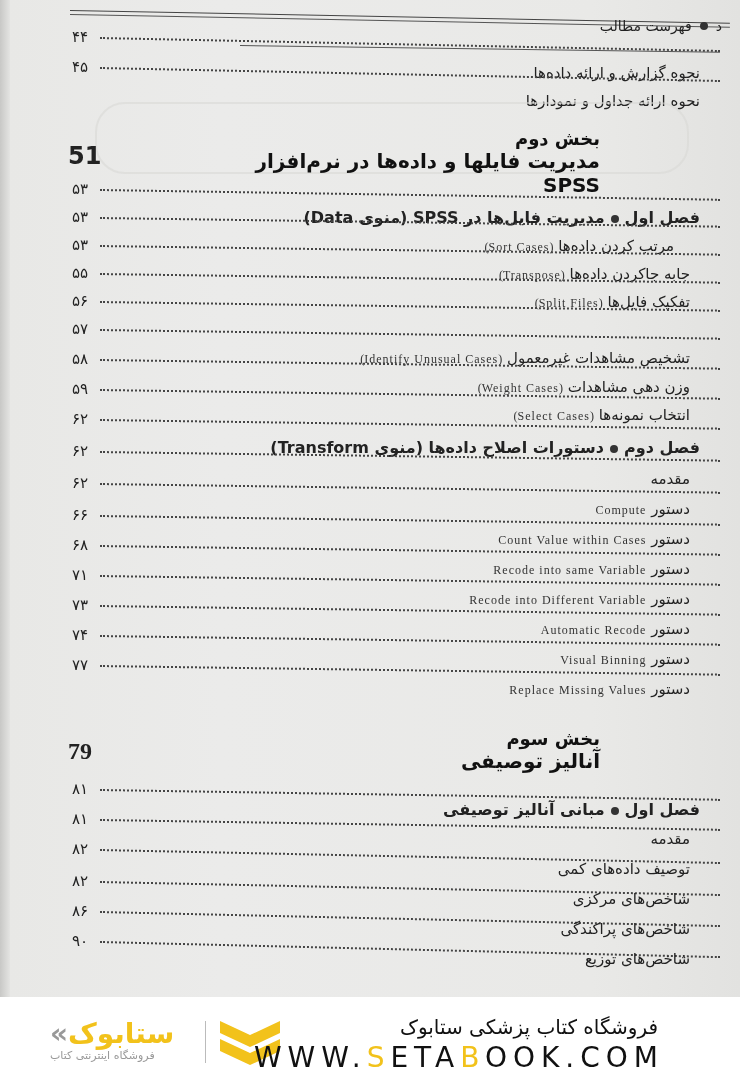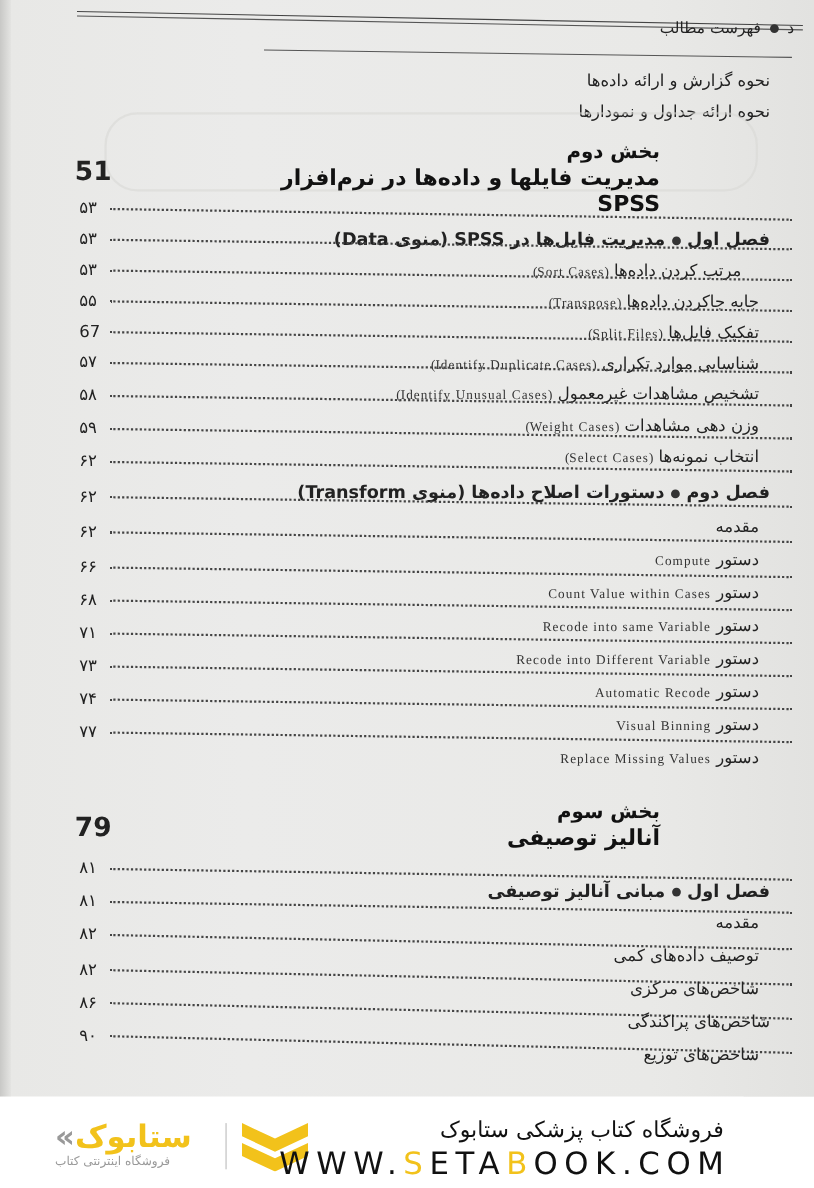--- a/index.html
+++ b/index.html
@@ -42,21 +42,29 @@
   <div class="rule1"></div>
   <div class="rule2"></div>
   <div class="rule3"></div>
 
   <div class="header">
     <span>د</span>
     <span class="dot"></span>
     <span>فهرست مطالب</span>
   </div>
 
+  <div class="row" style="top:28px;">
+    <span class="pnum">۴۴</span>
+    <div class="dots" style="transform:rotate(1.2deg);"></div>
+  </div>
   <div class="title" style="right:40px;top:64px;">نحوه گزارش و ارائه داده‌ها</div>
+  <div class="row" style="top:58px;">
+    <span class="pnum">۴۵</span>
+    <div class="dots" style="transform:rotate(1.2deg);"></div>
+  </div>
   <div class="title" style="right:40px;top:92px;">نحوه ارائه جداول و نمودارها</div>
 
   <div class="ghostbox"></div>
 
   <div class="bignum" style="left:68px;top:142px;">51</div>
   <div class="section" style="left:220px;width:380px;top:128px;">
     <div class="s1">بخش دوم</div>
     <div class="s2">مدیریت فایلها و داده‌ها در نرم‌افزار SPSS</div>
   </div>
 
@@ -80,24 +88,23 @@
     </div>
   <div class="title" style="right:50px;top:265px;"><span>جابه جاکردن داده‌ها</span> <span class="en">(Transpose)</span></div>
 
   <div class="row" style="top:264px;">
       <span class="pnum">۵۵</span>
       <div class="dots" style="transform:rotate(0.8deg);"></div>
     </div>
   <div class="title" style="right:50px;top:293px;"><span>تفکیک فایل‌ها</span> <span class="en">(Split Files)</span></div>
 
   <div class="row" style="top:292px;">
-      <span class="pnum">67</span>
-      <div class="dots" style="transform:rotate(0.8deg);"></div>
-    </div>
-  <div class="title" style="right:50px;top:321px;"><span>شناسایی موارد تکراری</span> <span class="en">(Identify Duplicate Cases)</span></div>
+      <span class="pnum">۵۶</span>
+      <div class="dots" style="transform:rotate(0.8deg);"></div>
+    </div>
 
   <div class="row" style="top:320px;">
       <span class="pnum">۵۷</span>
       <div class="dots" style="transform:rotate(0.8deg);"></div>
     </div>
   <div class="title" style="right:50px;top:349px;"><span>تشخیص مشاهدات غیرمعمول</span> <span class="en">(Identify Unusual Cases)</span></div>
 
   <div class="row" style="top:350px;">
       <span class="pnum">۵۸</span>
       <div class="dots" style="transform:rotate(0.8deg);"></div>
@@ -159,21 +166,21 @@
       <div class="dots" style="transform:rotate(0.8deg);"></div>
     </div>
   <div class="title" style="right:50px;top:650px;"><span>دستور</span> <span class="en">Visual Binning</span></div>
 
   <div class="row" style="top:656px;text-align:center;">
       <span class="pnum">۷۷</span>
       <div class="dots" style="transform:rotate(0.8deg);"></div>
     </div>
   <div class="title" style="right:50px;top:680px;"><span>دستور</span> <span class="en">Replace Missing Values</span></div>
 
-  <div class="bignum" style="left:68px;top:738px;">79</div>
+  <div class="bignum" style="left:68px;top:738px;font-family:Liberation Serif, serif;">79</div>
   <div class="section" style="left:220px;width:380px;top:728px;">
     <div class="s1">بخش سوم</div>
     <div class="s2">آنالیز توصیفی</div>
   </div>
 
   <div class="row" style="top:780px;">
       <span class="pnum">۸۱</span>
       <div class="dots" style="transform:rotate(0.9deg);"></div>
     </div>
   <div class="title bold" style="right:40px;top:800px;">
@@ -195,21 +202,21 @@
   <div class="row" style="top:872px;">
       <span class="pnum">۸۲</span>
       <div class="dots" style="transform:rotate(1.2deg);"></div>
     </div>
   <div class="title" style="right:50px;top:890px;">شاخص‌های مرکزی</div>
 
   <div class="row" style="top:902px;">
       <span class="pnum">۸۶</span>
       <div class="dots" style="transform:rotate(1.3deg);"></div>
     </div>
-  <div class="title" style="right:40px;top:920px;text-align:right;">شاخص‌های پراکندگی</div>
+  <div class="title" style="right:50px;top:920px;text-align:right;">شاخص‌های پراکندگی</div>
 
   <div class="row" style="top:932px;">
       <span class="pnum">۹۰</span>
       <div class="dots" style="transform:rotate(1.4deg);"></div>
     </div>
   <div class="title" style="right:50px;top:950px;">شاخص‌های توزیع</div>
 </div>
 
 <div class="footer">
   <div class="logo">

